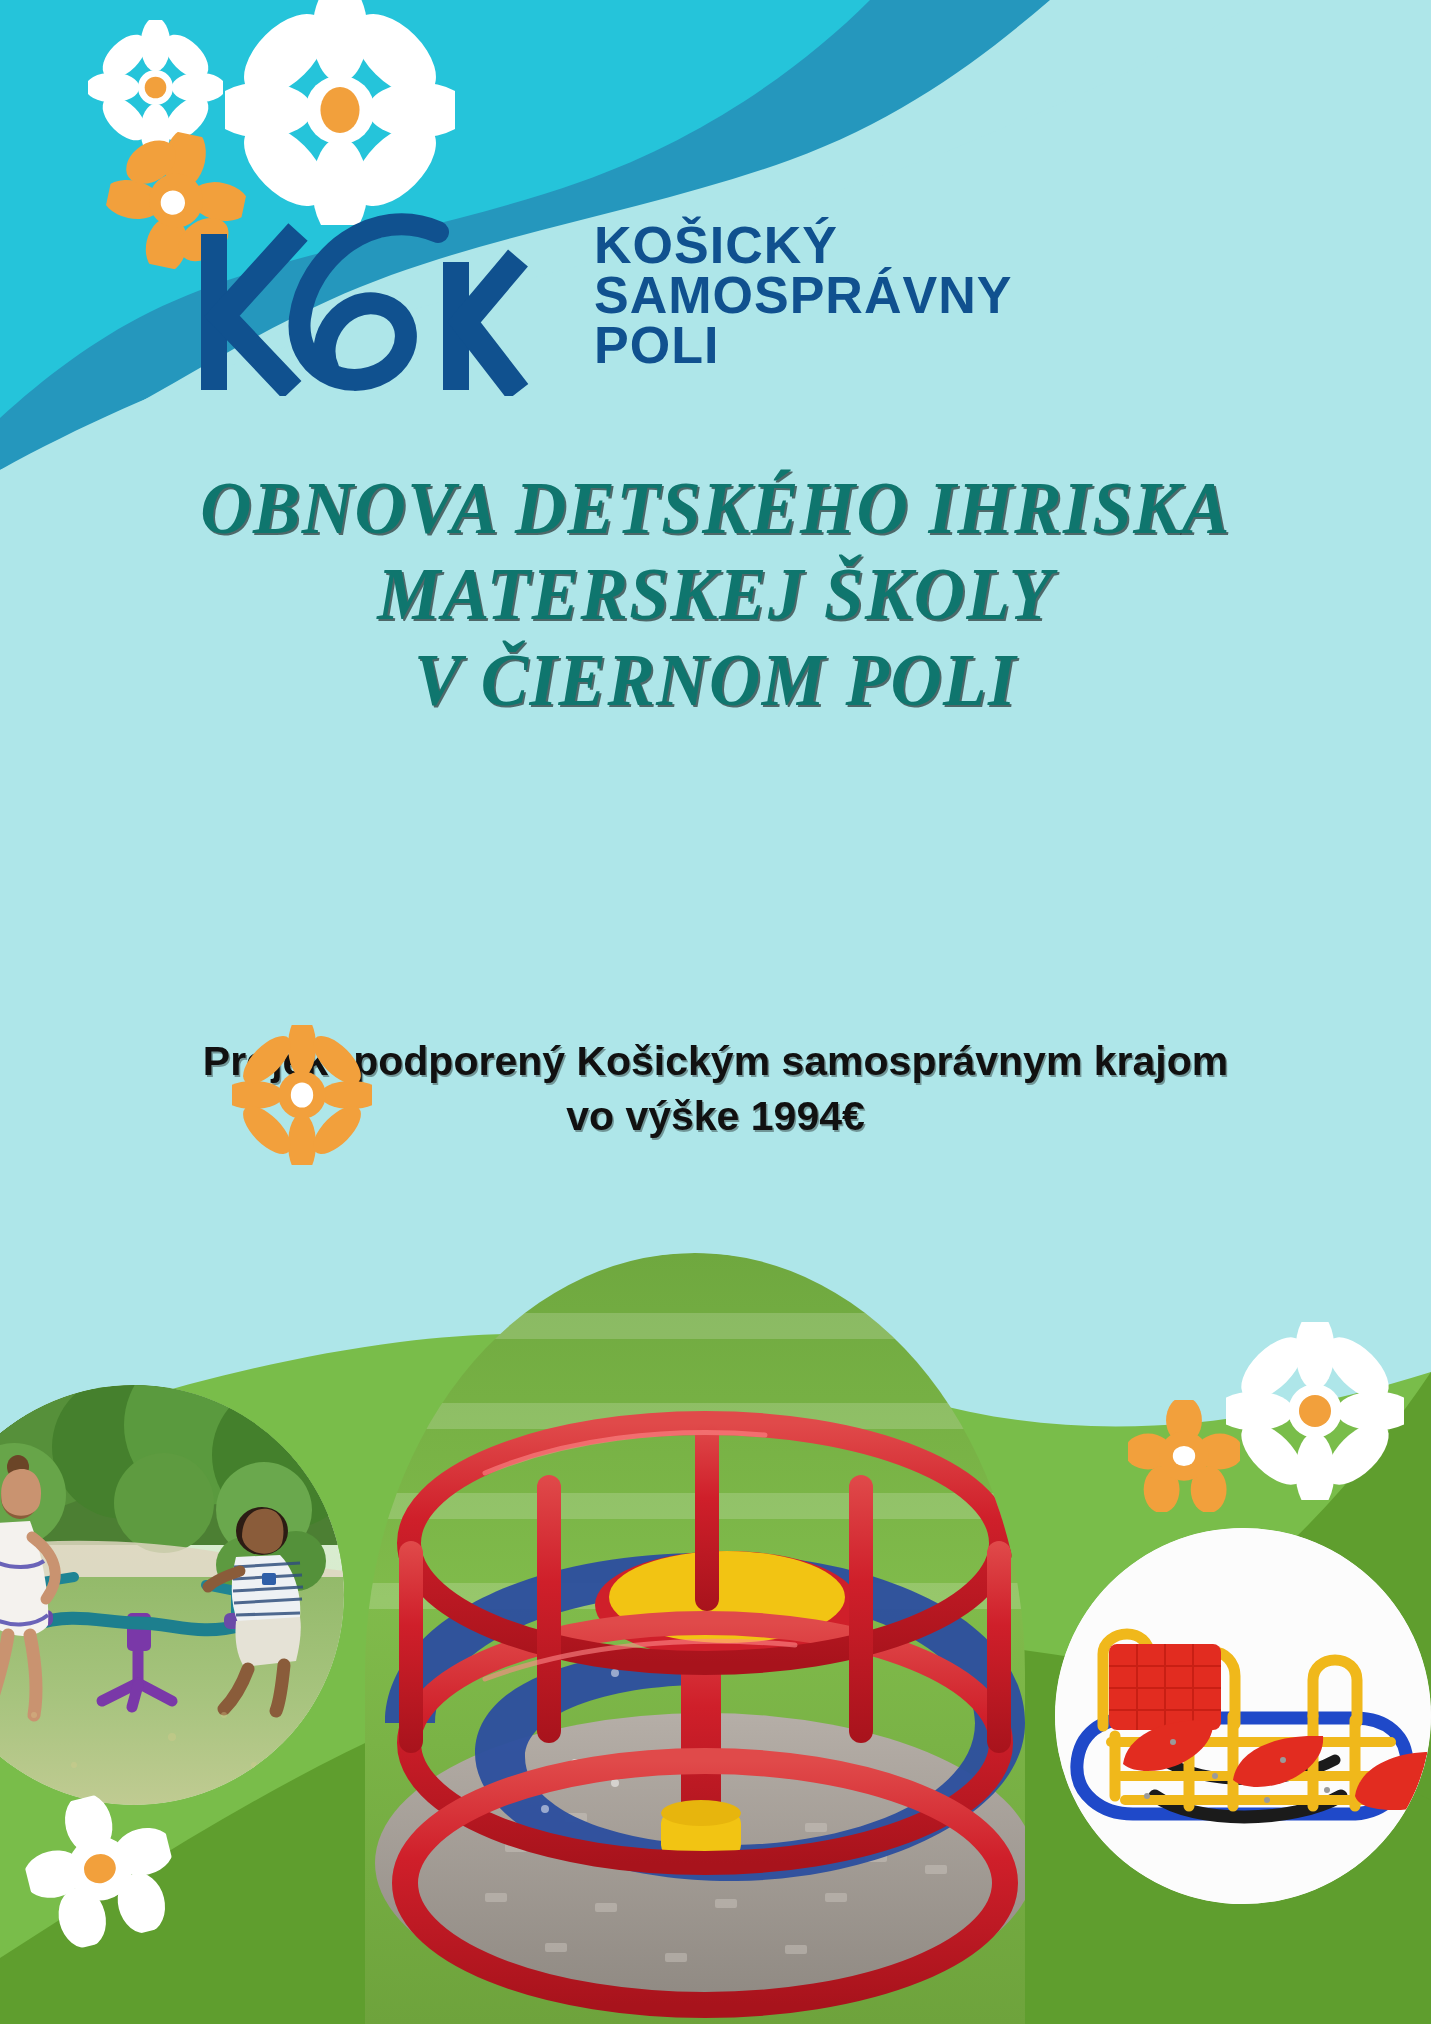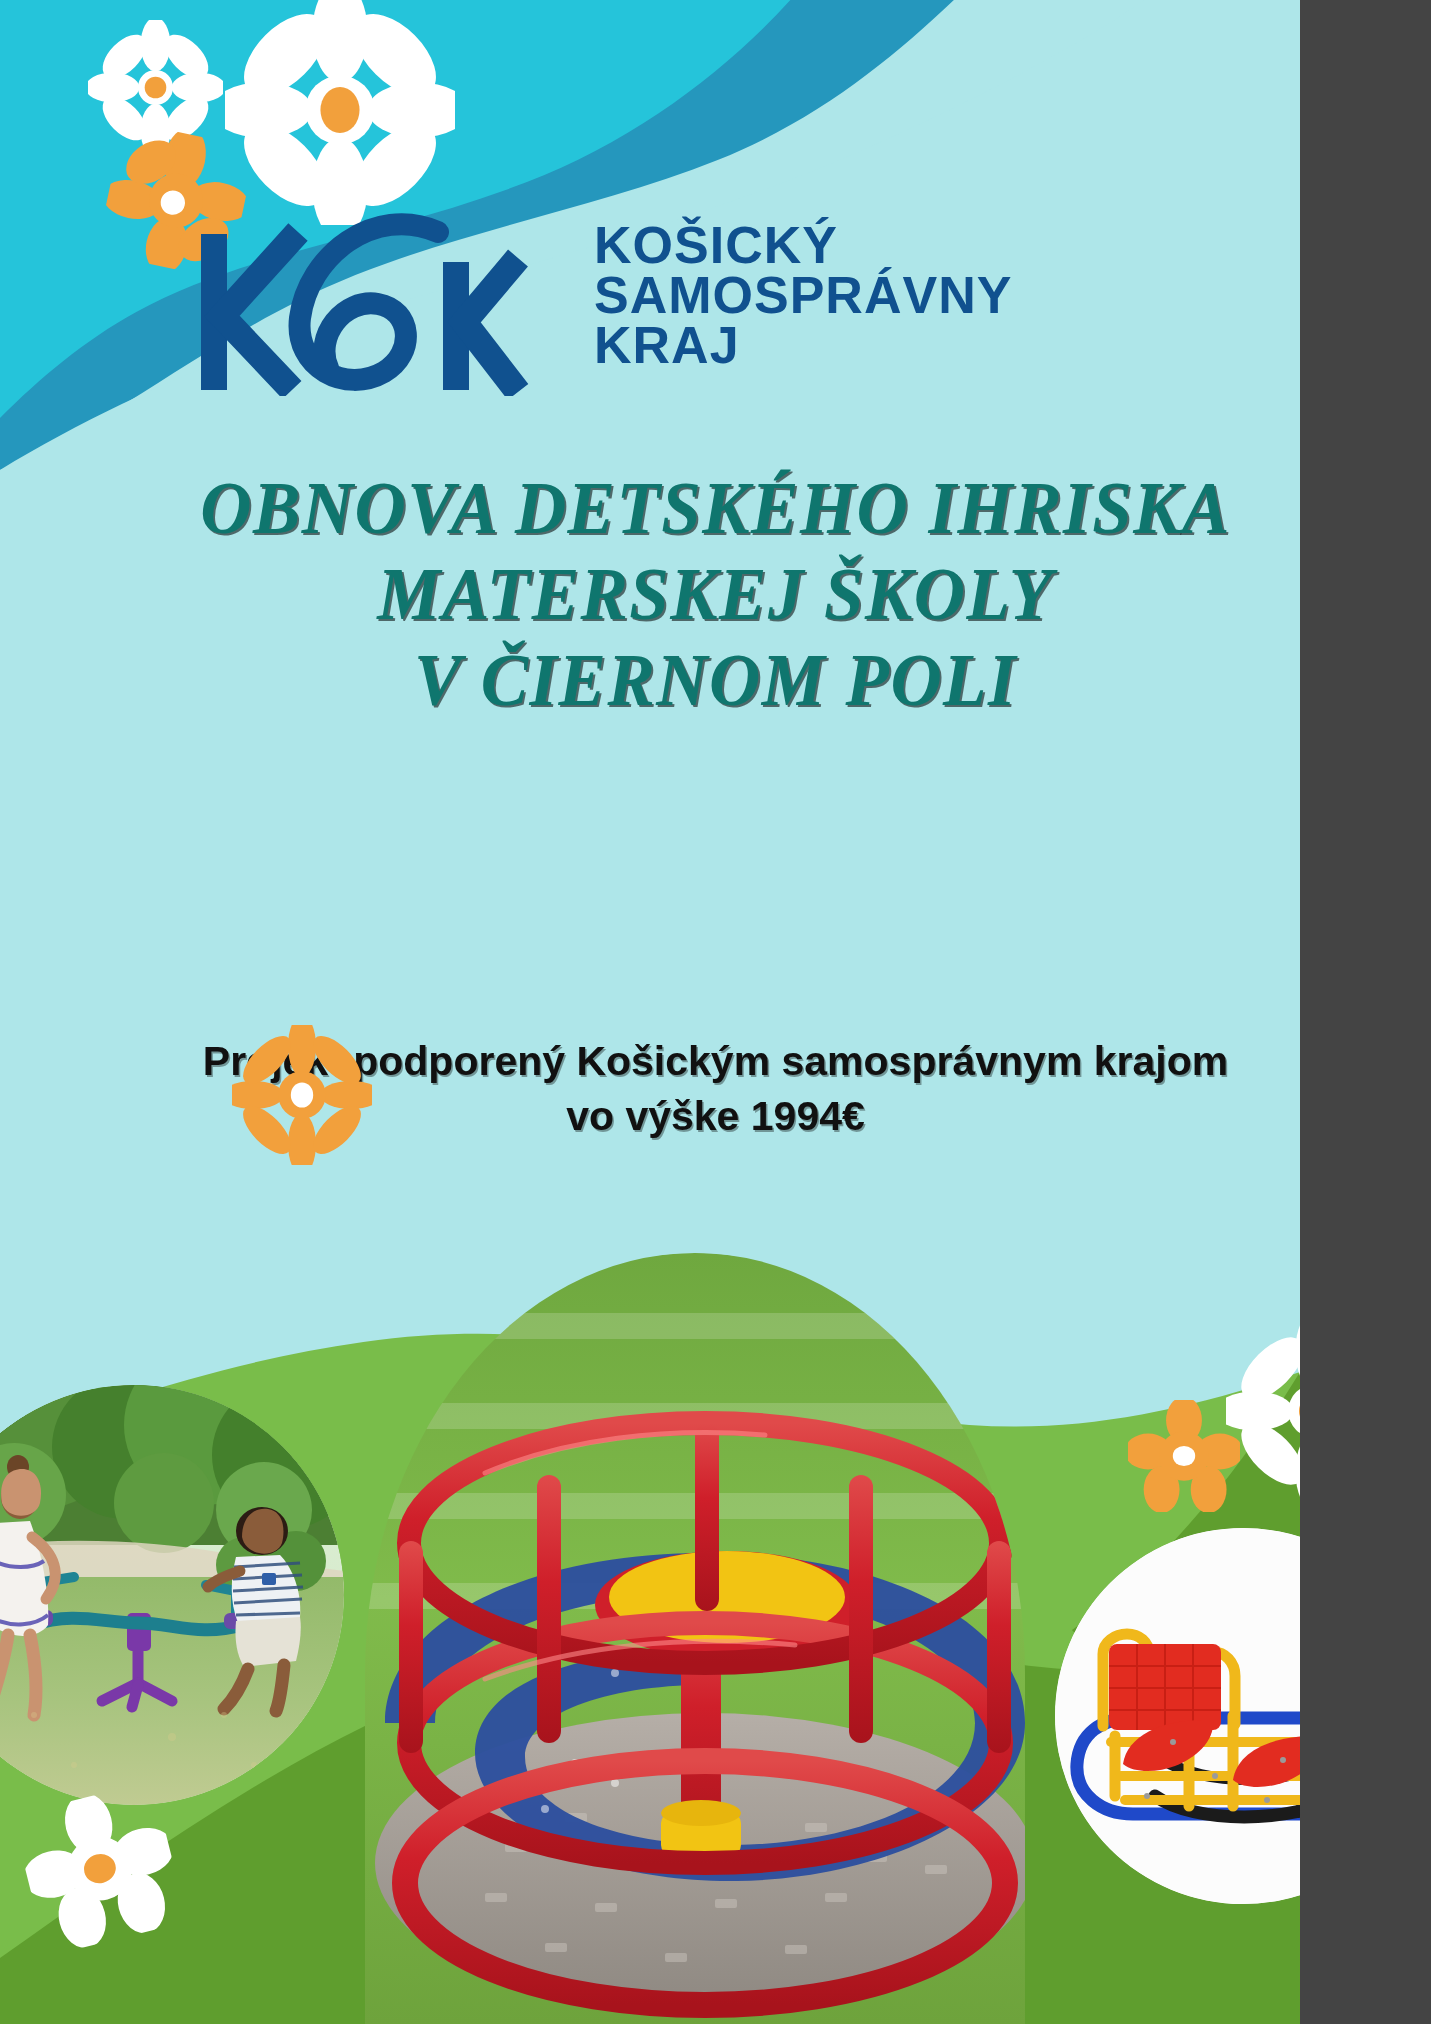--- a/index.html
+++ b/index.html
@@ -1,21 +1,21 @@
 <!DOCTYPE html>
 <html><head>
 <meta charset="utf-8">
 <style>
   * { margin:0; padding:0; box-sizing:border-box; }
   html,body { background:#444; }
   body { font-family:"Liberation Sans", sans-serif; }
 
   #poster {
     position:relative;
-    width:1300px;
+    width:1431px;
     height:2024px;
     overflow:hidden;
     background:#AEE6E9;
   }
 
   
   .bg-layer { position:absolute; inset:0; }
   .bg-svg   { position:absolute; inset:0; width:100%; height:100%; display:block; }
 
   
@@ -197,21 +197,21 @@
 
       <path fill="none" stroke="#10518F" stroke-width="22" stroke-linecap="round" d="M250,36
                C186,8 120,60 112,122
                C106,172 158,198 196,176
                C228,157 224,114 190,108
                C156,102 126,140 140,172"></path>
     </svg>
     <div id="logo-words">
       <span>KOŠICKÝ</span>
       <span>SAMOSPRÁVNY</span>
-      <span>KRAJ</span>
+      <span>POLI</span>
     </div>
   </div>
 
   <div id="headline">
     <span class="ln">OBNOVA DETSKÉHO IHRISKA</span>
     <span class="ln">MATERSKEJ ŠKOLY</span>
     <span class="ln">V ČIERNOM POLI</span>
   </div>
 
   <div id="subtitle">

